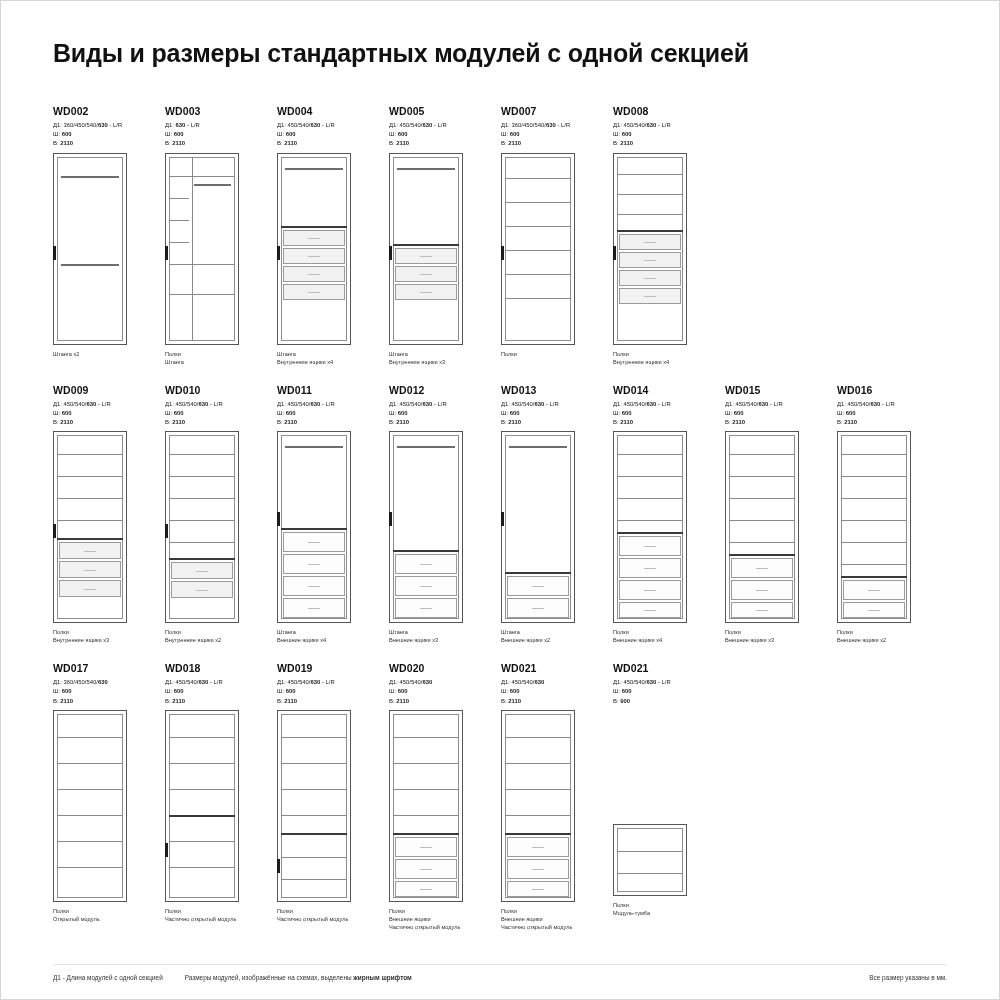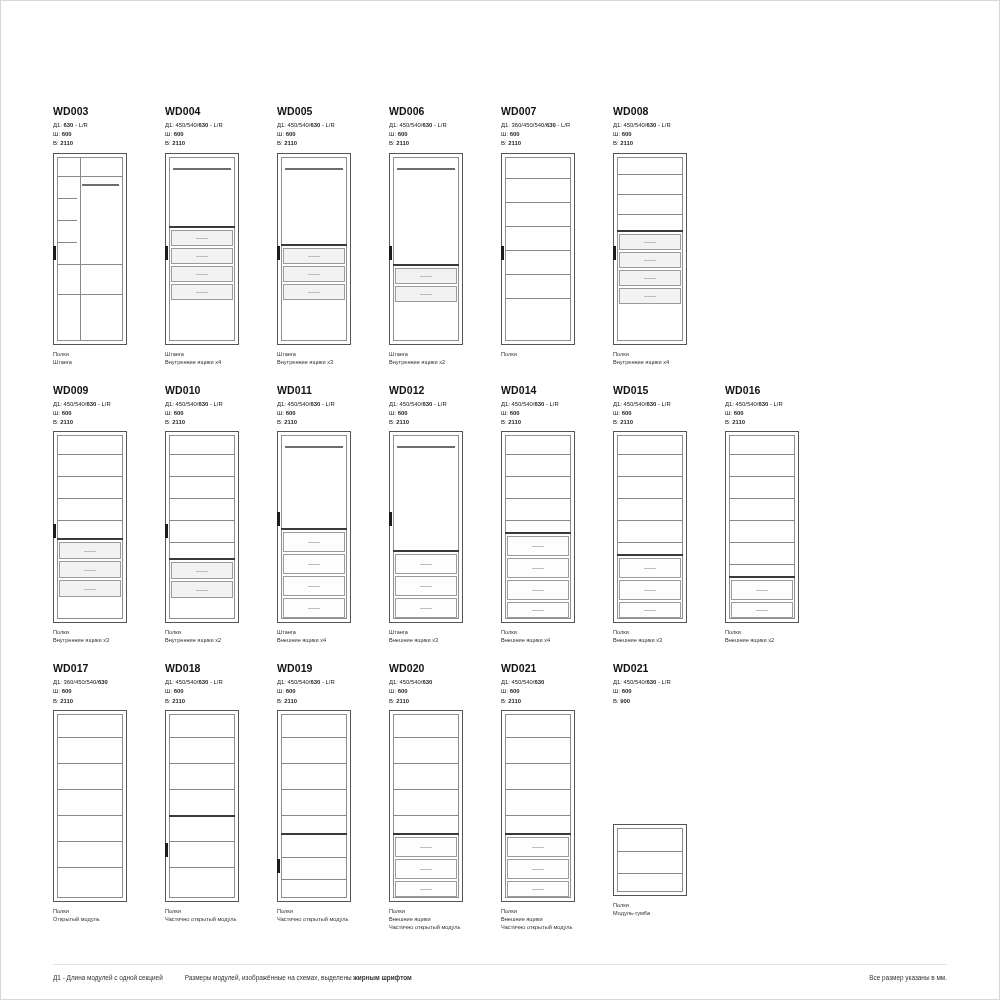--- a/index.html
+++ b/index.html
@@ -145,26 +145,42 @@
     position:absolute;
     left:52px;right:52px;bottom:34px;
     height:0;border-top:1px solid #e2e2e2;
   }
 </style>
 </head>
 <body>
 
 <div class="page">
 
+  <div class="title">Виды и размеры стандартных модулей с одной секцией</div>
 
   <div class="grid">
 
     <div class="row">
 
 
+      <div class="cell">
+        <div class="code">WD002</div>
+        <div class="dims">
+          <div>Д1: 360/450/540/<b>630</b> - L/R</div>
+          <div>Ш: <b>600</b></div>
+          <div>В: <b>2110</b></div>
+        </div>
+        <div class="unit h1">
+          <div class="inner"></div>
+          <div class="rod" style="top:22px"></div>
+          <div class="rod" style="top:110px"></div>
+          <div class="handle" style="top:92px"></div>
+        </div>
+        <div class="caption" style="white-space:pre-line">Штанга х2</div>
+      </div>
 
       <div class="cell">
         <div class="code">WD003</div>
         <div class="dims">
           <div>Д1: <b>630</b> - L/R</div>
           <div>Ш: <b>600</b></div>
           <div>В: <b>2110</b></div>
         </div>
         <div class="unit h1">
           <div class="inner"></div>
@@ -216,38 +232,20 @@
           <div class="shelf thick" style="top:90px"></div>
           <div class="drawer" style="top:94px;height:16px"></div>
           <div class="drawer" style="top:112px;height:16px"></div>
           <div class="drawer" style="top:130px;height:16px"></div>
           <div class="handle" style="top:92px"></div>
         </div>
         <div class="caption" style="white-space:pre-line">Штанга
 Внутренние ящики x3</div>
       </div>
 
-      <div class="cell">
-        <div class="code">WD006</div>
-        <div class="dims">
-          <div>Д1: 450/540/<b>630</b> - L/R</div>
-          <div>Ш: <b>600</b></div>
-          <div>В: <b>2110</b></div>
-        </div>
-        <div class="unit h1">
-          <div class="inner"></div>
-          <div class="rod" style="top:14px"></div>
-          <div class="shelf thick" style="top:110px"></div>
-          <div class="drawer" style="top:114px;height:16px"></div>
-          <div class="drawer" style="top:132px;height:16px"></div>
-          <div class="handle" style="top:92px"></div>
-        </div>
-        <div class="caption" style="white-space:pre-line">Штанга
-Внутренние ящики x2</div>
-      </div>
 
       <div class="cell">
         <div class="code">WD007</div>
         <div class="dims">
           <div>Д1: 360/450/540/<b>630</b> - L/R</div>
           <div>Ш: <b>600</b></div>
           <div>В: <b>2110</b></div>
         </div>
         <div class="unit h1">
           <div class="inner"></div>
@@ -371,20 +369,38 @@
           <div class="shelf thick" style="top:118px"></div>
           <div class="drawer open" style="top:122px;height:20px"></div>
           <div class="drawer open" style="top:144px;height:20px"></div>
           <div class="drawer open" style="top:166px;height:20px"></div>
           <div class="handle" style="top:80px"></div>
         </div>
         <div class="caption" style="white-space:pre-line">Штанга
 Внешние ящики x3</div>
       </div>
 
+      <div class="cell">
+        <div class="code">WD013</div>
+        <div class="dims">
+          <div>Д1: 450/540/<b>630</b> - L/R</div>
+          <div>Ш: <b>600</b></div>
+          <div>В: <b>2110</b></div>
+        </div>
+        <div class="unit h2">
+          <div class="inner"></div>
+          <div class="rod" style="top:14px"></div>
+          <div class="shelf thick" style="top:140px"></div>
+          <div class="drawer open" style="top:144px;height:20px"></div>
+          <div class="drawer open" style="top:166px;height:20px"></div>
+          <div class="handle" style="top:80px"></div>
+        </div>
+        <div class="caption" style="white-space:pre-line">Штанга
+Внешние ящики x2</div>
+      </div>
 
       <div class="cell">
         <div class="code">WD014</div>
         <div class="dims">
           <div>Д1: 450/540/<b>630</b> - L/R</div>
           <div>Ш: <b>600</b></div>
           <div>В: <b>2110</b></div>
         </div>
         <div class="unit h2">
           <div class="inner"></div>

